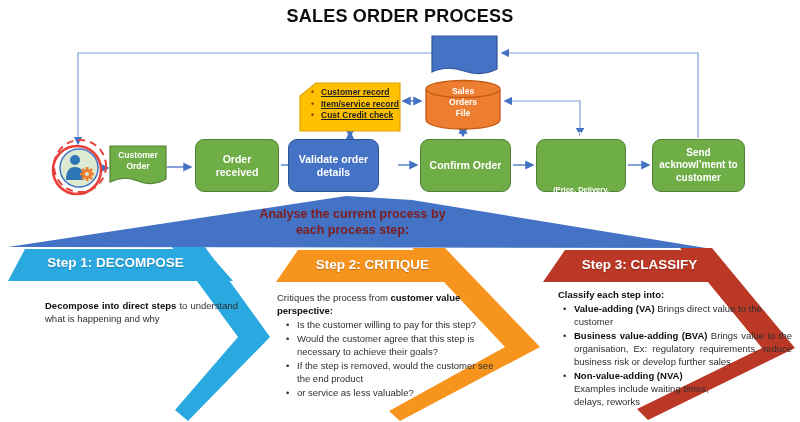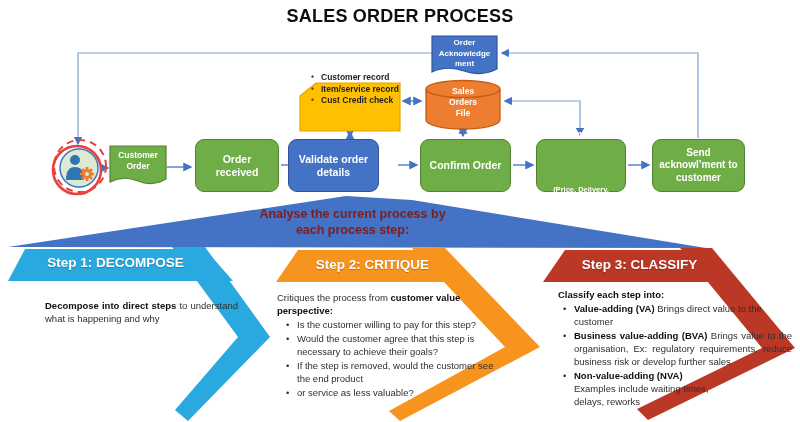--- a/index.html
+++ b/index.html
@@ -121,29 +121,26 @@
     <span>Confirm Order</span>
   </div>
   <div class="pbox green abs" style="left:536px;top:139px;width:90px;height:53px;gap:44px;">
     <span>Confirm Order</span>
     <span class="sub">(Price, Delivery, T&amp;C’s)</span>
   </div>
   <div class="pbox green abs" style="left:652px;top:139px;width:93px;height:53px;font-size:10px;">
     <span>Send acknowl’ment to customer</span>
   </div>
 
-  <div class="abs shape-label pre" style="left:432px;top:38px;width:65px;font-size:8px;line-height:10.5px;">Order
-Acknowledge
-ment</div>
   <div class="abs shape-label pre" style="left:426px;top:86px;width:74px;font-size:8.5px;line-height:11px;font-weight:700;">Sales
 Orders
 File</div>
   <div class="abs shape-label" style="left:110px;top:150px;width:56px;font-size:8.5px;line-height:10.5px;">Customer Order</div>
 
-  <ul class="note-list abs" style="left:308px;top:72px;width:86px;">
+  <ul class="note-list abs" style="left:308px;top:87px;width:86px;text-decoration:underline;">
     <li>Customer record</li>
     <li>Item/service record</li>
     <li>Cust Credit check</li>
   </ul>
 
   <div class="abs banner-text" style="left:185px;top:206px;width:335px;">
     <div>Analyse the current process by</div>
     <div>each process step:</div>
   </div>
 

